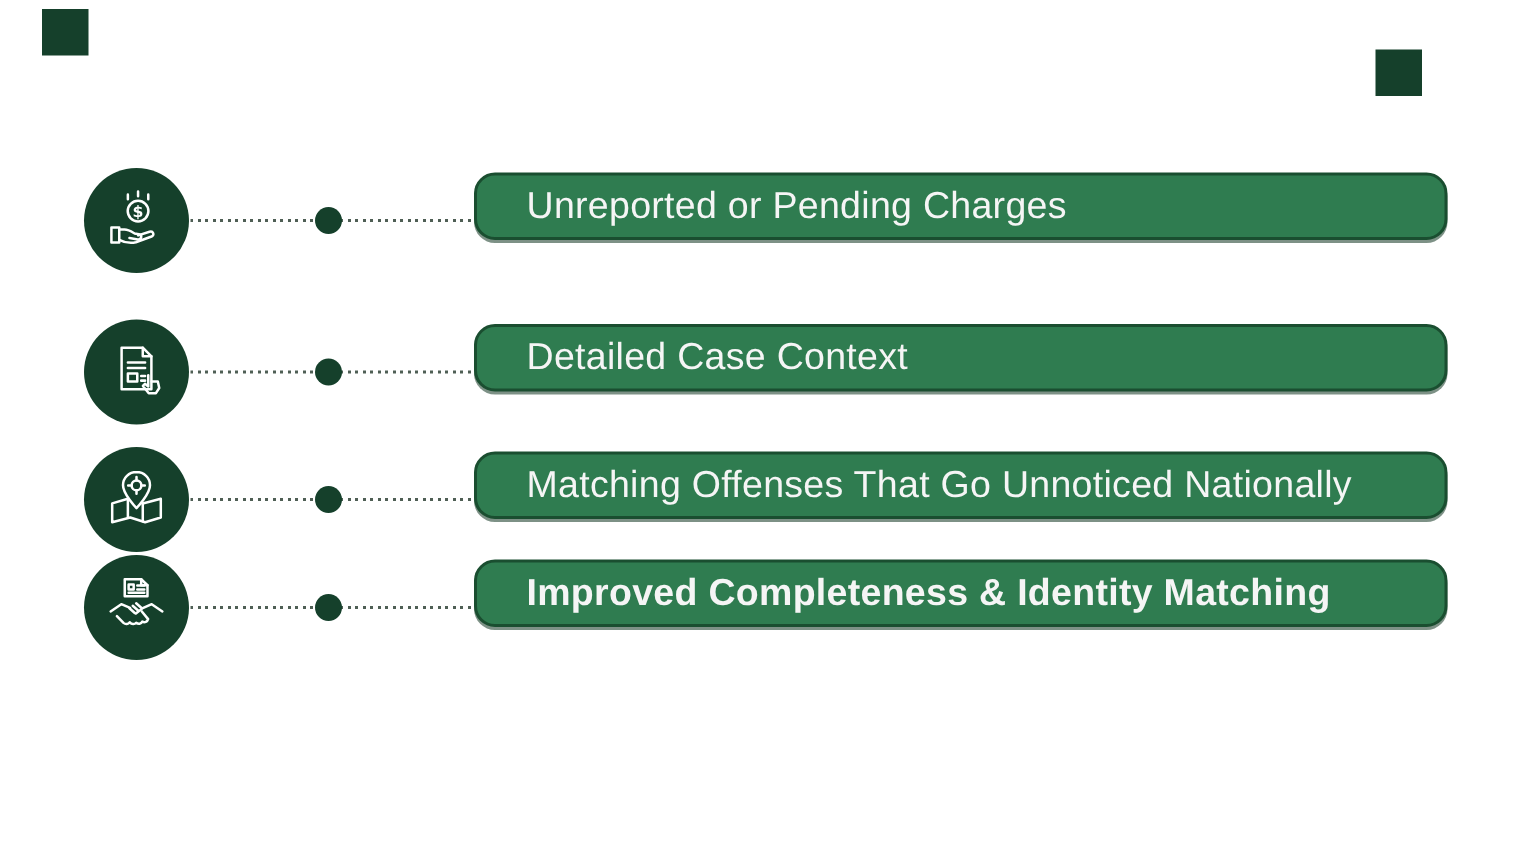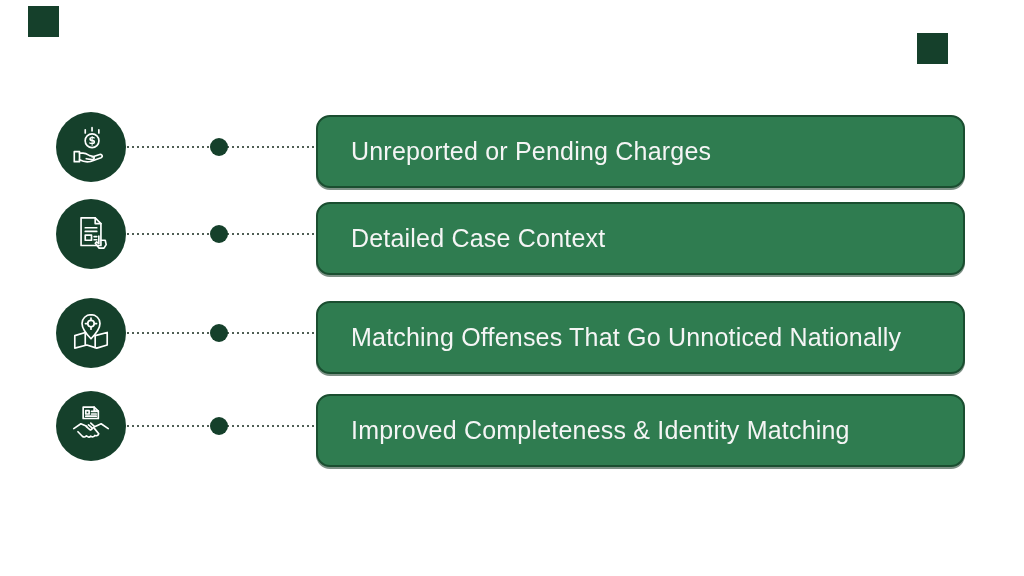--- a/index.html
+++ b/index.html
@@ -56,21 +56,21 @@
   .connector-dot{
     position:absolute;
     left:210px;top:26px;
     width:18px;height:18px;
     border-radius:50%;
     background:var(--dark-green);
   }
   .bar{
     position:absolute;
     left:316px;top:3px;
-    width:649px;height:73px;
+    width:649px;height:45px;
     background:var(--bar-fill);
     border:2px solid var(--bar-border);
     border-radius:14px;
     box-shadow:0 2px 0 0 rgba(18,55,35,0.55);
     display:flex;align-items:center;
     padding-left:33px;
   }
   .bar-label{
     color:var(--bar-text);
     font-size:25px;
@@ -98,21 +98,21 @@
     <text class="icon-text" x="23" y="19.6" font-size="10" text-anchor="middle">$</text>
   </svg>
 </div>
     <div class="connector"></div>
     <div class="connector-dot"></div>
     <div class="bar">
       <span class="bar-label">Unreported or Pending Charges</span>
     </div>
   </div>
 
-  <div class="row" style="top: 199px; padding-left: 20px;">
+  <div class="row" style="top: 213px; padding-left: 20px;">
     <div class="icon-circle">
   <svg viewBox="0 0 44 44">
     <g class="icon-stroke">
       <path d="M12.5 6.5 h13.5 l5.5 5.5 v21 H12.5 z"></path>
       <path d="M26 6.5 V12 h5.5"></path>
       <path d="M16.5 16 h11 M16.5 19.5 h11"></path>
       <rect x="16.5" y="23" width="6" height="5"></rect>
       <path d="M25 24.5 h2.5 M25 27.5 h2.5"></path>
       <path d="M29.5 24 v7.2 l-2.1 -1.7 -1.3 1.4 3.7 4.6 h4.6 l2.1 -3.3 -.9 -4.2 h-3.9"></path>
     </g>
@@ -139,21 +139,21 @@
     </g>
   </svg>
 </div>
     <div class="connector"></div>
     <div class="connector-dot"></div>
     <div class="bar">
       <span class="bar-label">Matching Offenses That Go Unnoticed Nationally</span>
     </div>
   </div>
 
-  <div class="row" style="top: 391px;">
+  <div class="row" style="top: 370px; font-weight: bold;">
     <div class="icon-circle">
   <svg viewBox="0 0 44 44">
     <g class="icon-stroke">
       <path d="M14.5 4 h10.5 l4 3.8 v7 h-14.5 z"></path>
       <path d="M25 4 v3.8 h4"></path>
       <rect x="17" y="7.3" width="3.2" height="3.2"></rect>
       <path d="M22.5 8 h4.5 M22.5 10.5 h4.5 M17 12.6 h10"></path>
       <path d="M5.5 24.5 l6.8 -4.6 5.6 2.4"></path>
       <path d="M38.5 24.5 l-6.8 -4.6 -5.7 2.5 -4.4 3.4"></path>
       <path d="M17.5 22.5 l3.4 3 m-1.3 -4.6 l3.4 3 m-1.2 -4.6 l3.4 3"></path>

